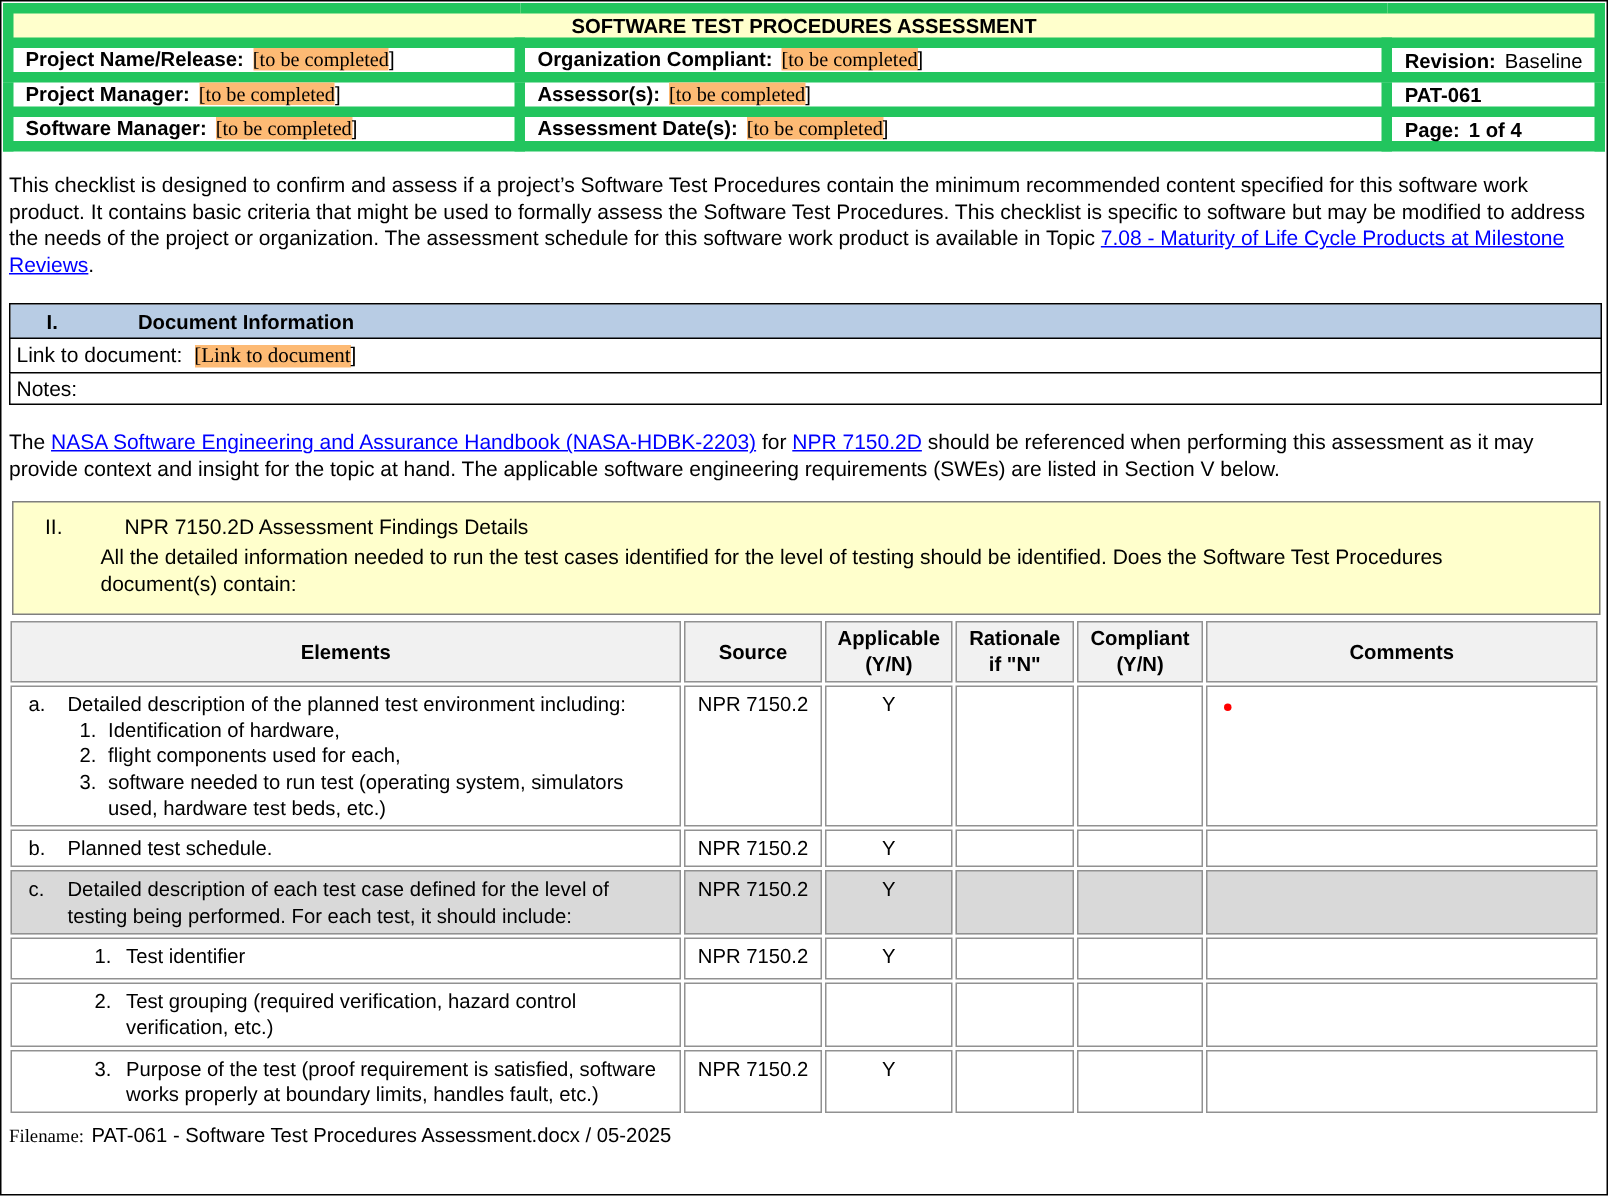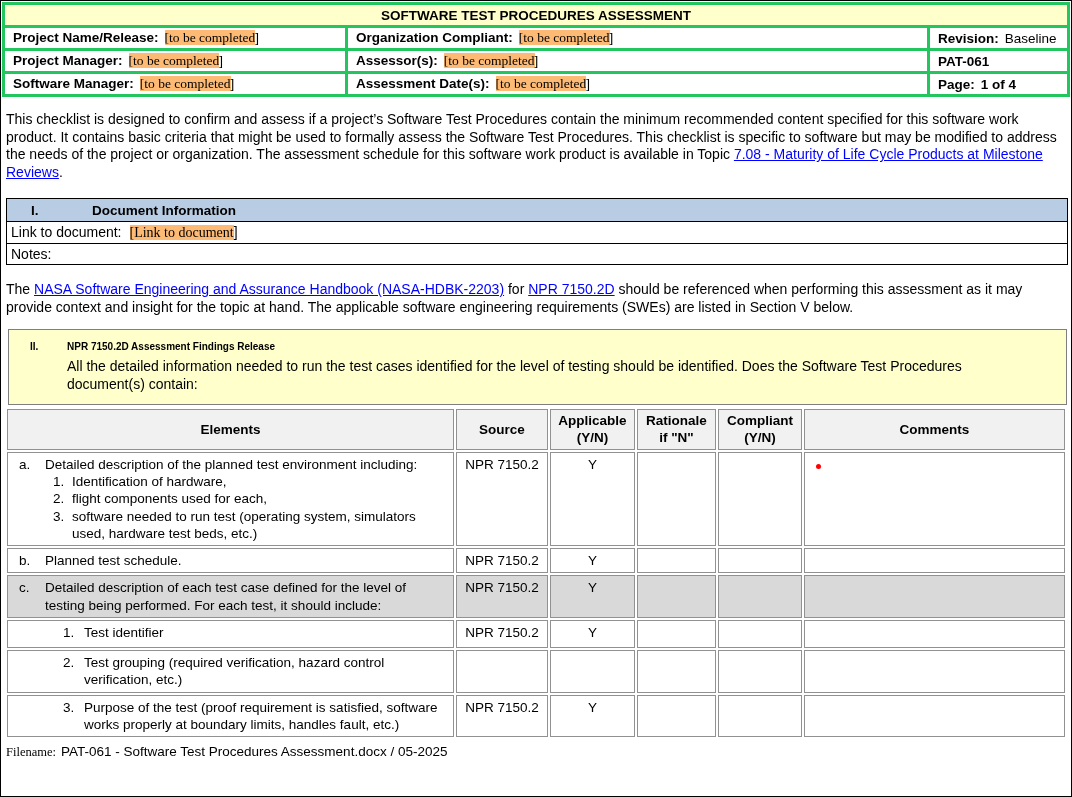--- a/index.html
+++ b/index.html
@@ -4,38 +4,38 @@
 <style>
   * { margin:0; padding:0; box-sizing:border-box; }
   body { background:#fff; }
   .page {
     width:1072px; height:797px; position:relative; background:#fff;
     font-family:"Liberation Sans", sans-serif; color:#000;
     border:1px solid #000; overflow:hidden;
   }
   
   .top-table { border-collapse:collapse; width:1068px; margin:1px 0 0 1px; border:2px solid #000; }
-  .top-table td { border:3px solid #22c55e; padding:0 8px; font-size:13.5px; vertical-align:middle; height:23px; }
+  .top-table td { border:7px solid #22c55e; padding:0 8px; font-size:13.5px; vertical-align:middle; height:23px; }
   .title-cell { background:#FFFFCC; text-align:center; font-weight:bold; font-size:16px; height:37px; }
   .lbl { font-weight:bold; }
   .b { font-weight:bold; }
   .val { margin-left:6px; }
   .hl { background:#fdba74;font-family:Liberation Serif, serif; }
   
   .para { margin:14px 6px 0 5px; font-size:14px; line-height:17.6px; }
   .doclink { color:#0000FF; text-decoration:underline; cursor:pointer; }
   
   .sec1 { border-collapse:collapse; width:1062px; margin:17px 0 0 5px; }
   .sec1 td { border:1px solid #000; font-size:14px; padding:2px 4px; height:20px; vertical-align:middle; }
   .sec1-head td { background:#B8CCE4; font-weight:bold; font-size:13.5px; height:23px; }
   .sechead-line { position:relative; padding-left:81px; }
   .sec-num { position:absolute; left:20px; top:0; }
   
   .sec2 { margin:12px 0 0 7px; width:1059px; border:1px solid #7F7F7F; background:#FFFFCC; padding:8px 0 11px 0; }
-  .sec2-head { position:relative; padding-left:58px; font-weight:bold; font-size:10px; line-height:17.5px; }
+  .sec2-head { position:relative; padding-left:74px; font-weight:normal; font-size:14px; line-height:17.5px; }
   .sec2-num { position:absolute; left:21px; top:0; }
   .sec2-sub { padding-left:58px; padding-right:55px; font-size:14px; line-height:17.5px; margin-top:3px; }
   
   .assess { border-collapse:separate; border-spacing:2px; margin:2px 0 0 4px; width:1062px; table-layout:fixed; }
   .assess th, .assess td { border:1px solid #919191; font-size:13.5px; line-height:17.3px; }
   .assess th { background:#F1F1F1; font-weight:bold; text-align:center; white-space:pre-line; vertical-align:middle; height:40px; padding:2px; }
   .assess td { vertical-align:top; padding:3px 4px; background:#fff; }
   .assess td.c { text-align:center; }
   .assess tr.shaded td { background:#D9D9D9; }
   .assess tbody tr:nth-child(4) td { height:28px; }
@@ -99,21 +99,21 @@
     </tr>
     <tr>
       <td><span>Notes:</span></td>
     </tr>
   </tbody>
     </table>
 
   <p class="para" style="margin-top:16px" id="handbook-para"><span>The </span><a class="doclink" href="#">NASA Software Engineering and Assurance Handbook (NASA-HDBK-2203)</a><span> for </span><a class="doclink" href="#">NPR 7150.2D</a><span> should be referenced when performing this assessment as it may provide context and insight for the topic at hand. The applicable software engineering requirements (SWEs) are listed in Section V below.</span></p>
 
   <div class="sec2">
-    <div class="sec2-head"><span class="sec2-num">II.</span><span>NPR 7150.2D Assessment Findings Release</span></div>
+    <div class="sec2-head"><span class="sec2-num">II.</span><span>NPR 7150.2D Assessment Findings Details</span></div>
     <div class="sec2-sub">All the detailed information needed to run the test cases identified for the level of testing should be identified. Does the Software Test Procedures document(s) contain:</div>
   </div>
 
   <table class="assess">
     <colgroup>
       <col style="width:447px">
         <col style="width:92px">
         <col style="width:85px">
       <col style="width:79px">
         <col style="width:84px">

